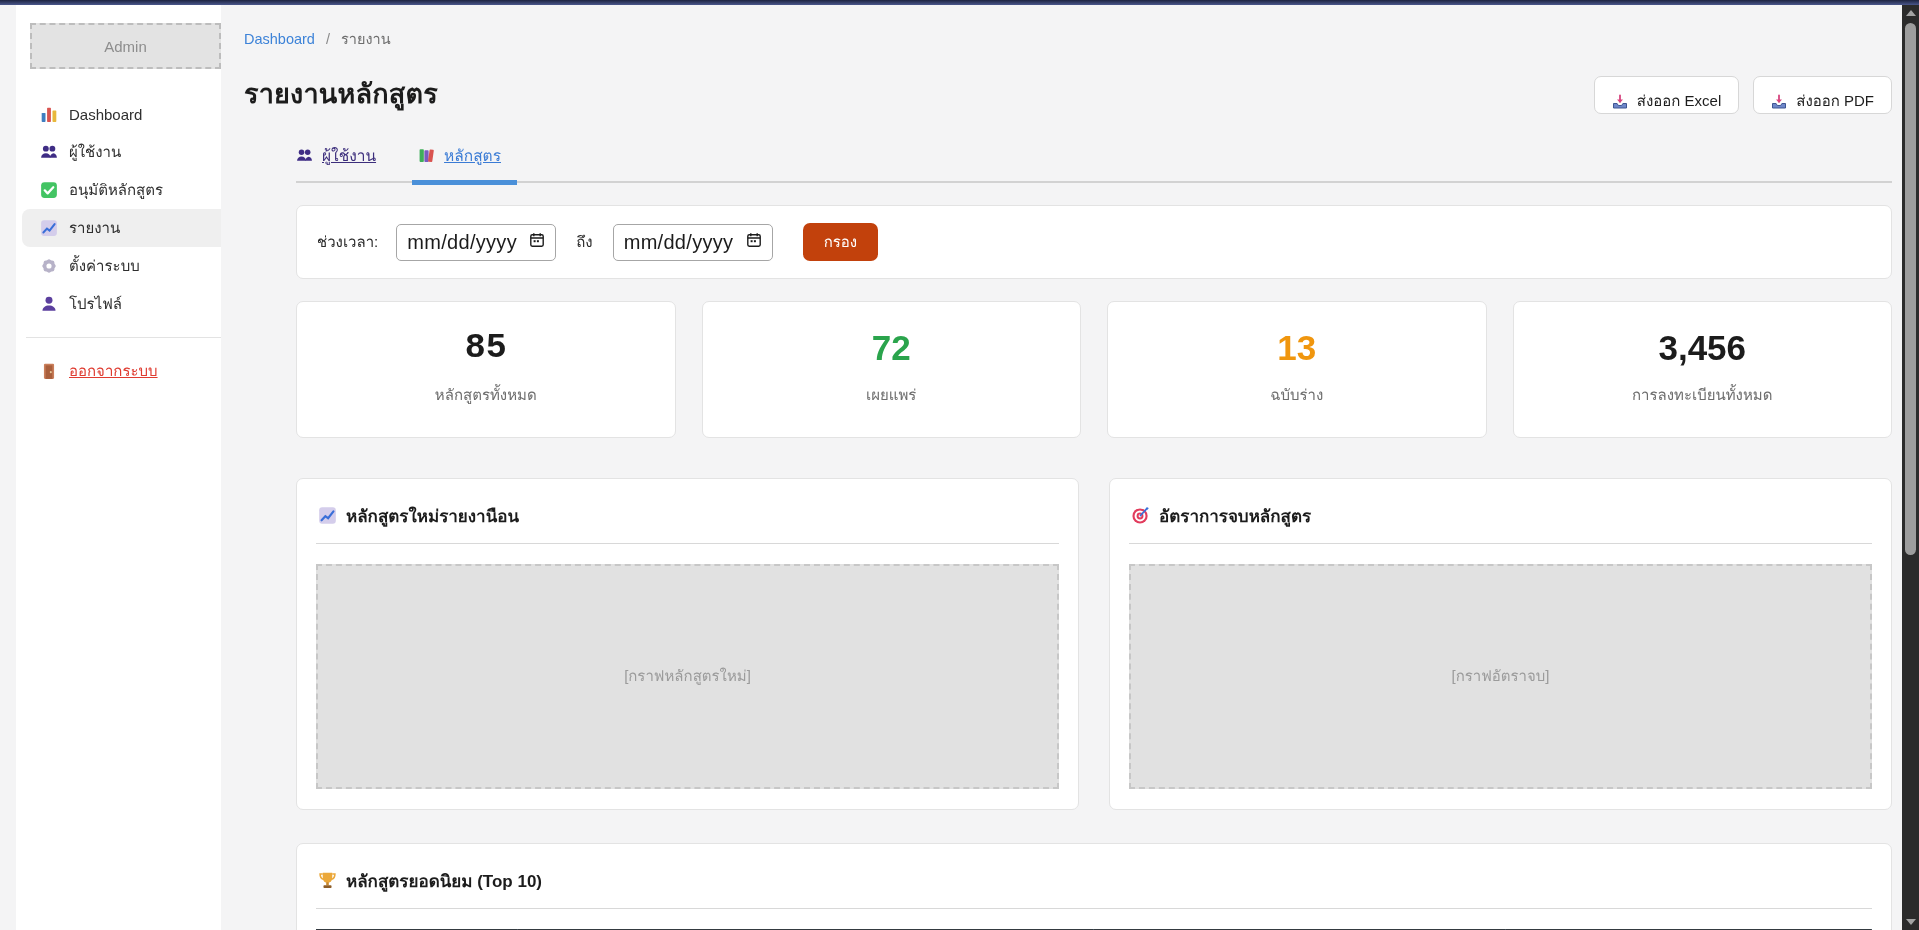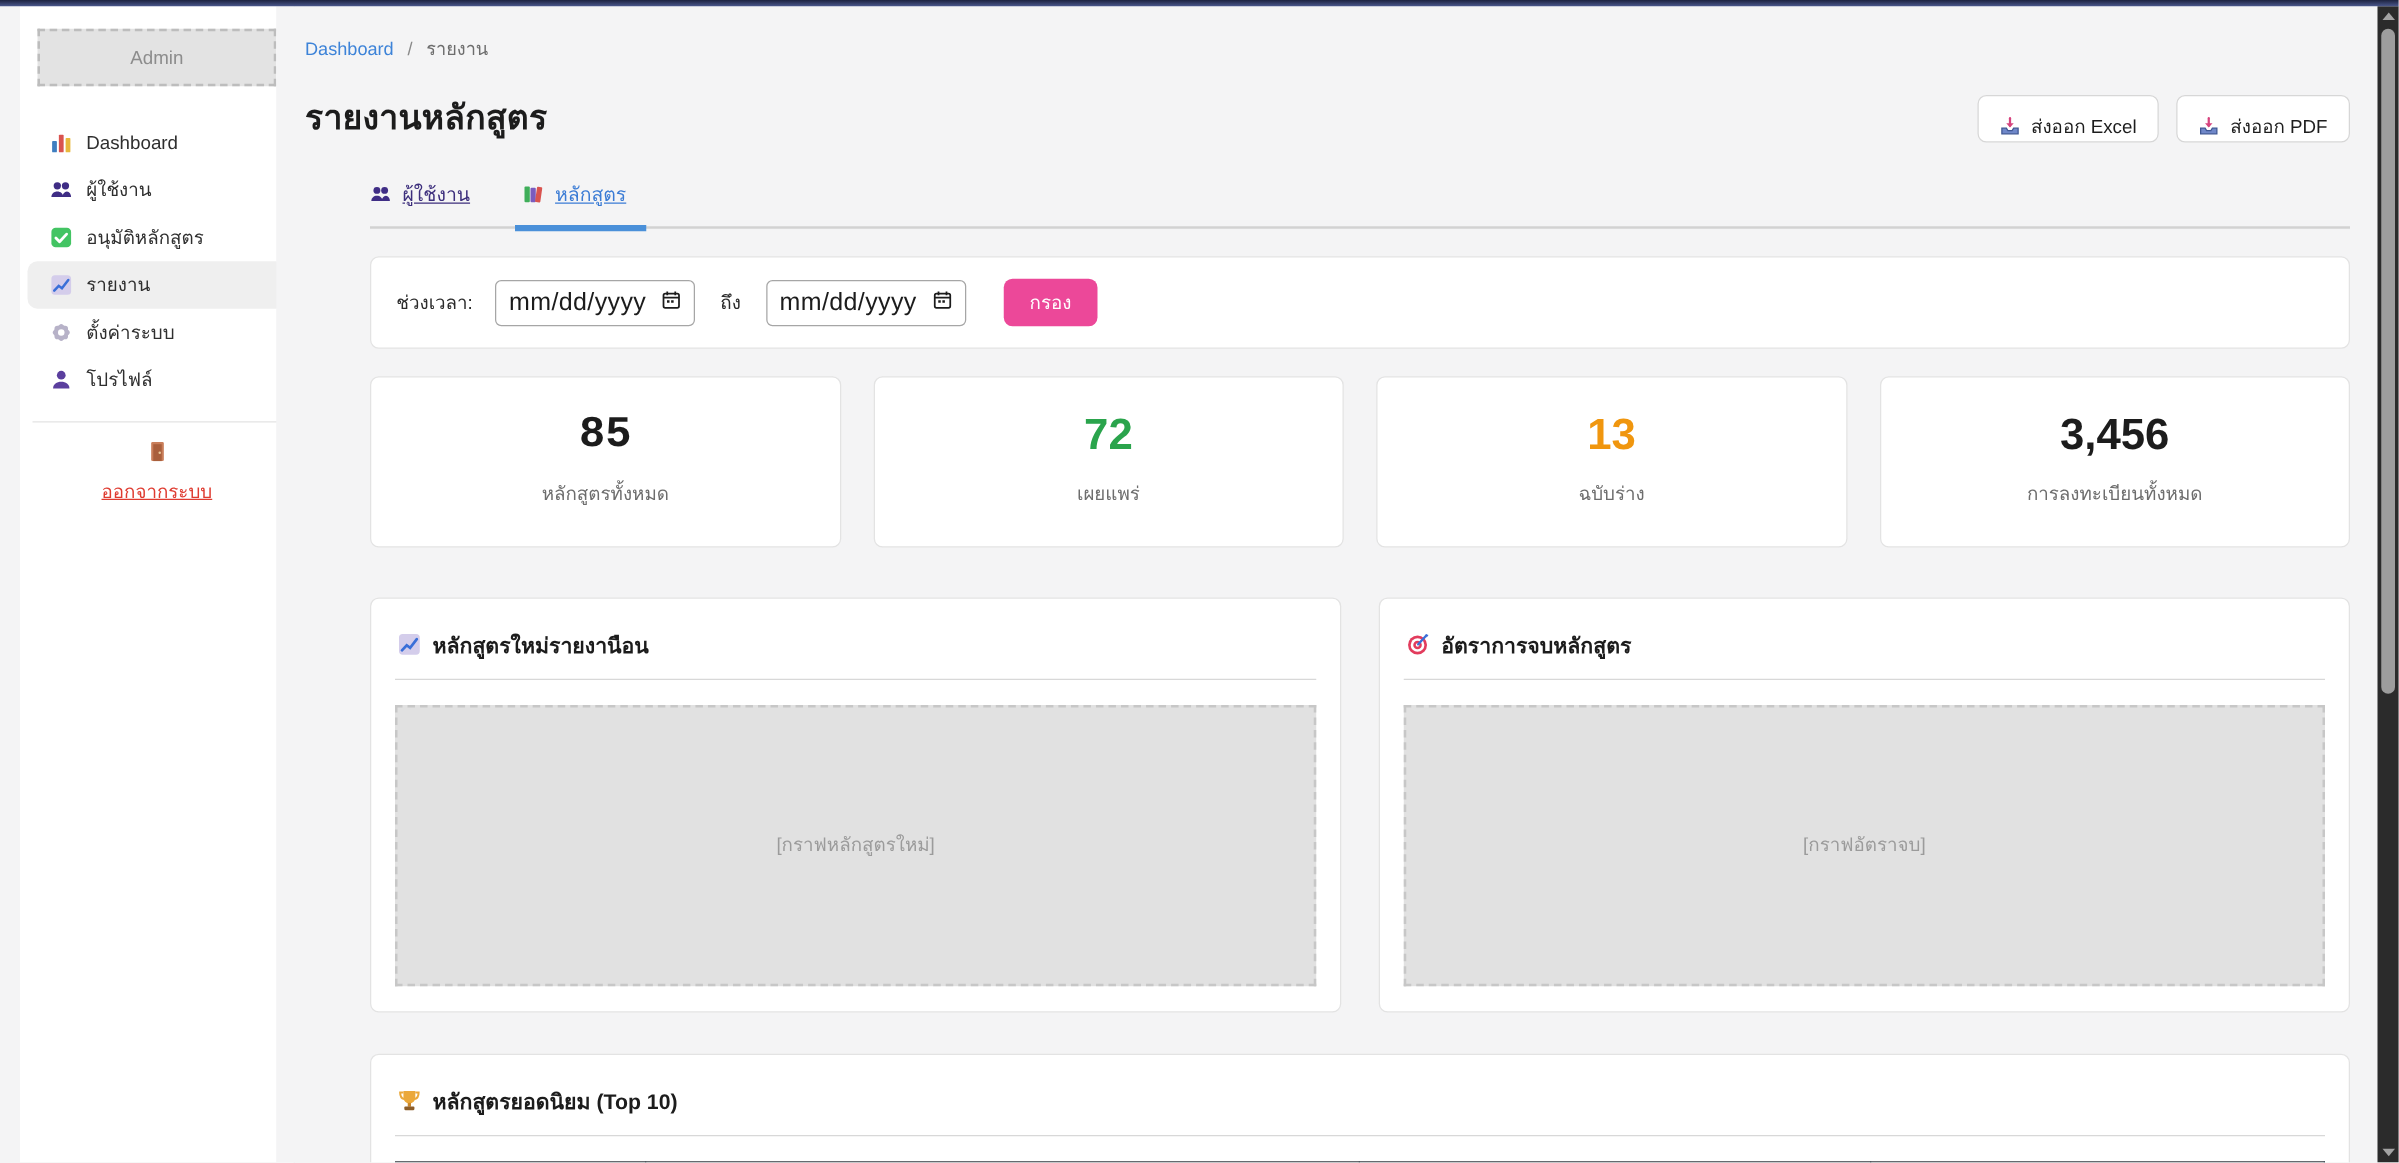--- a/index.html
+++ b/index.html
@@ -31,25 +31,25 @@
   }
   .nav-item {
     display: flex; align-items: center; gap: 11px;
     height: 38px; padding: 0 18px; margin: 0 6px 0 6px;
     font-size: 15px; color: #2f2f2f; cursor: pointer;
     border-radius: 8px;
   }
   .nav-item.active { background: #efefef; }
   .nav-icon { width: 18px; height: 18px; flex: 0 0 18px; display: inline-flex; }
   .sidebar-divider { border-top: 1px solid #e3e3e3; margin: 14px 10px; }
-  .logout { color: #df3b30; text-decoration: underline; flex-direction: column; }
+  .logout { color: #df3b30; text-decoration: underline; }
   
   .main {
     position: absolute; top: 5px; left: 221px; right: 17px; bottom: 0;
-    background: #f4f4f5; padding: 22px 22px 0 23px; overflow: hidden;
+    background: #f4f4f5; padding: 22px 10px 0 23px; overflow: hidden;
   }
   .breadcrumb { font-size: 14.5px; margin-bottom: 22px; }
   .breadcrumb .bc-link { color: #3d83d8; text-decoration: none; cursor: pointer; }
   .breadcrumb .bc-sep { color: #8a8a8a; margin: 0 7px; }
   .breadcrumb .bc-current { color: #6d6d6d; }
   .title-row { display: flex; align-items: flex-start; justify-content: space-between; }
   .page-title { font-size: 27px; font-weight: bold; color: #1c1c1c; letter-spacing: .2px; }
   .export-btns { display: flex; gap: 14px; padding-top: 4px; }
   .export-btn {
     display: inline-flex; align-items: flex-end; gap: 9px;
@@ -88,21 +88,21 @@
   .date-input {
     width: 160px; height: 37px; border: 1px solid #a6a6a6; border-radius: 5px;
     background: #fff; display: inline-flex; align-items: center;
     padding: 0 10px; gap: 8px; cursor: text;
   }
   .date-input .date-text {
     flex: 1; font-size: 20px; color: #1c1c1c; letter-spacing: .3px;
     font-family: Liberation Sans, sans-serif;
   }
   .filter-btn {
-    margin-left: 16px; background: #ec4899; color: #fff; border: none;
+    margin-left: 16px; background: #c2410c; color: #fff; border: none;
     border-radius: 7px; height: 38px; padding: 0 21px; font-size: 15px; cursor: pointer;
     font-family: Liberation Mono, monospace;
   }
   
   .stats-row {
     display: grid; grid-template-columns: repeat(4, 1fr); gap: 26px; margin-top: 22px;
   }
   .stat-card { text-align: center; padding: 27px 10px 30px; }
   .stat-value { font-size: 35px; font-weight: bold; line-height: 1.1; }
   .stat-label { font-size: 15px; color: #6d6d6d; margin-top: 15px; }

